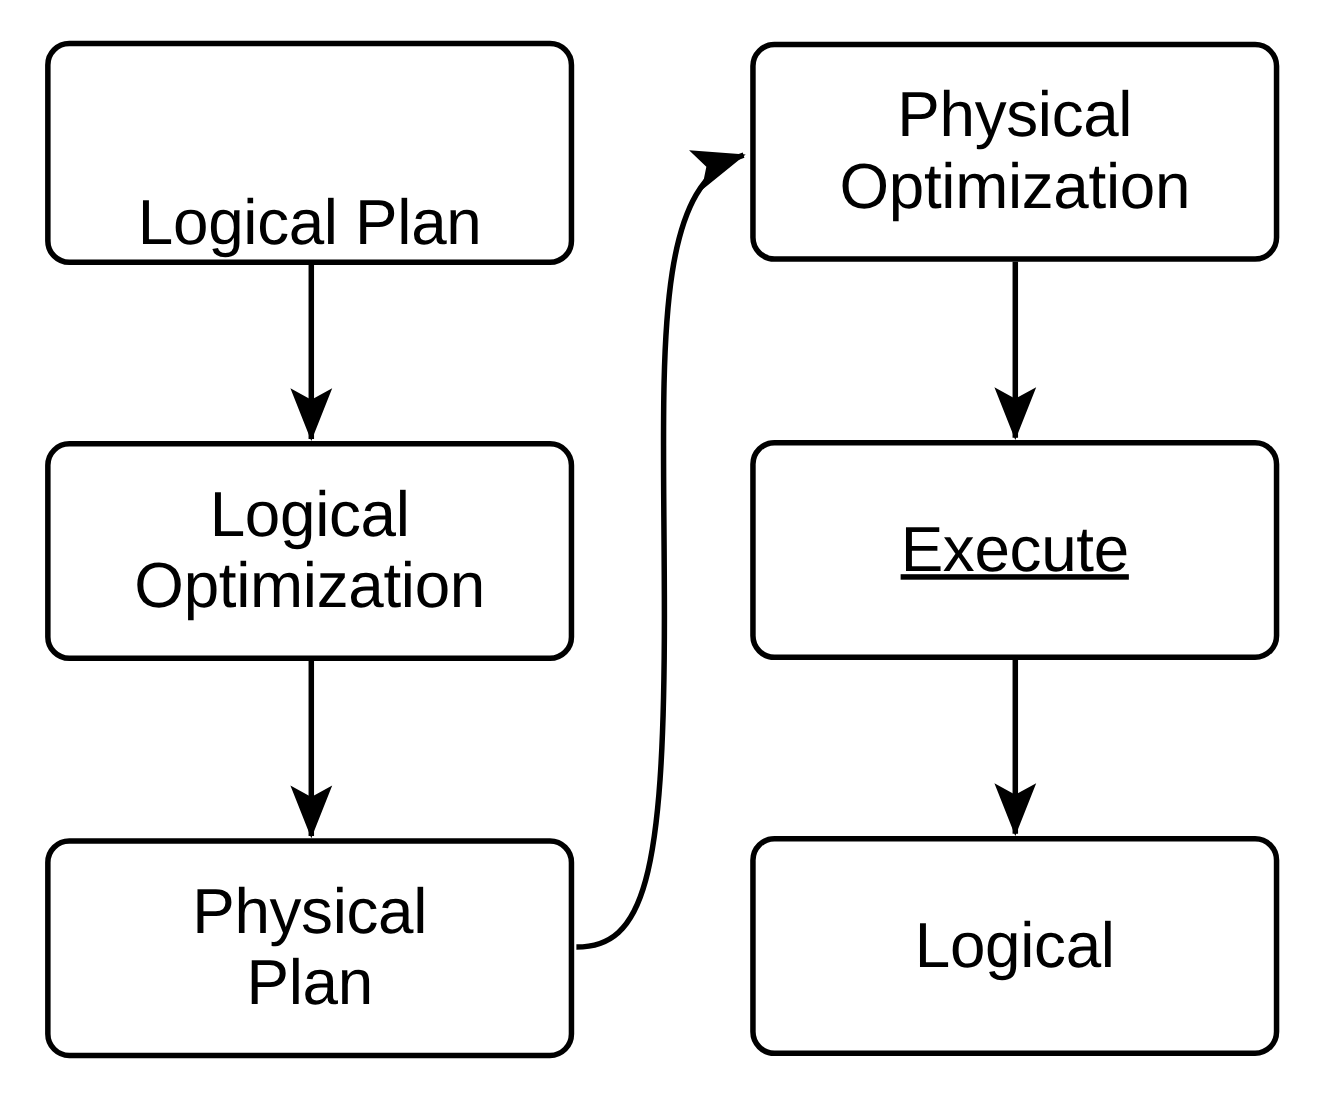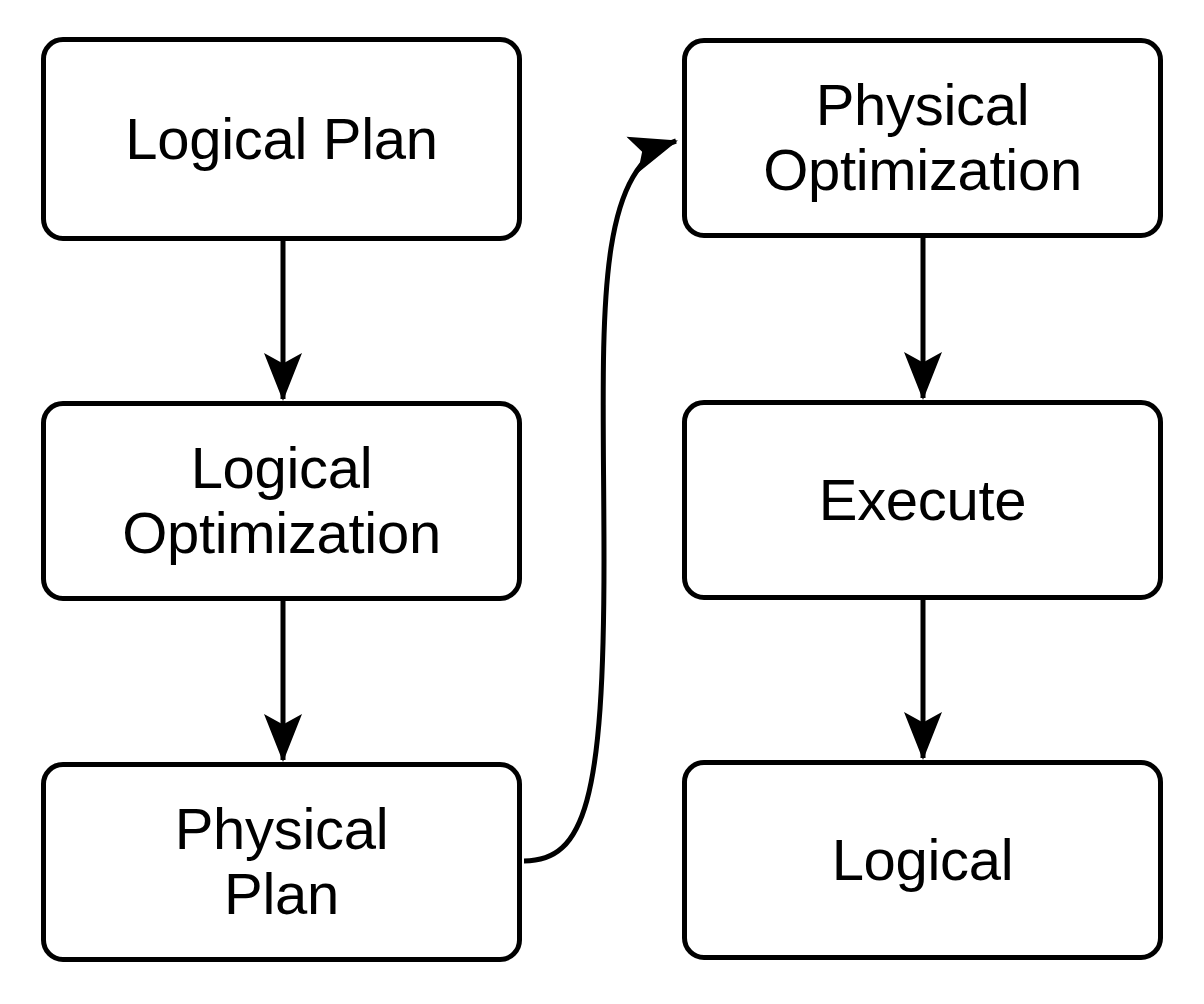--- a/index.html
+++ b/index.html
@@ -42,26 +42,26 @@
   .node-label {
     font-family: "Liberation Sans", sans-serif;
     font-size: 58px;
     line-height: 1.12;
     color: #000000;
     letter-spacing: -0.3px;
     white-space: pre-line;
     padding: 0 10px;
   }
   
-  #node-logical-plan        { left: 41px;  top: 37px;  width: 481px; height: 204px; }
+  #node-logical-plan        { left: 41px;  top: 37px;  width: 481px; height: 204px; align-items: flex-end; }
   #node-logical-optimization{ left: 41px;  top: 401px; width: 481px; height: 200px; }
   #node-physical-plan       { left: 41px;  top: 762px; width: 481px; height: 200px; }
   
   #node-physical-optimization { left: 682px; top: 38px;  width: 481px; height: 200px; }
-  #node-execute               { left: 682px; top: 400px; width: 481px; height: 200px; }
+  #node-execute               { left: 682px; top: 400px; width: 481px; height: 200px; text-decoration: underline; }
   #node-result                { left: 682px; top: 760px; width: 481px; height: 200px; }
 </style>
 </head>
 <body>
 
 <div id="diagram-root">
 
   <svg id="edge-layer" viewBox="0 0 1204 1004" xmlns="http://www.w3.org/2000/svg">
     <defs>
       <marker id="arrowhead" markerWidth="10" markerHeight="8" refX="9.2" refY="4" orient="auto" markerUnits="strokeWidth">

